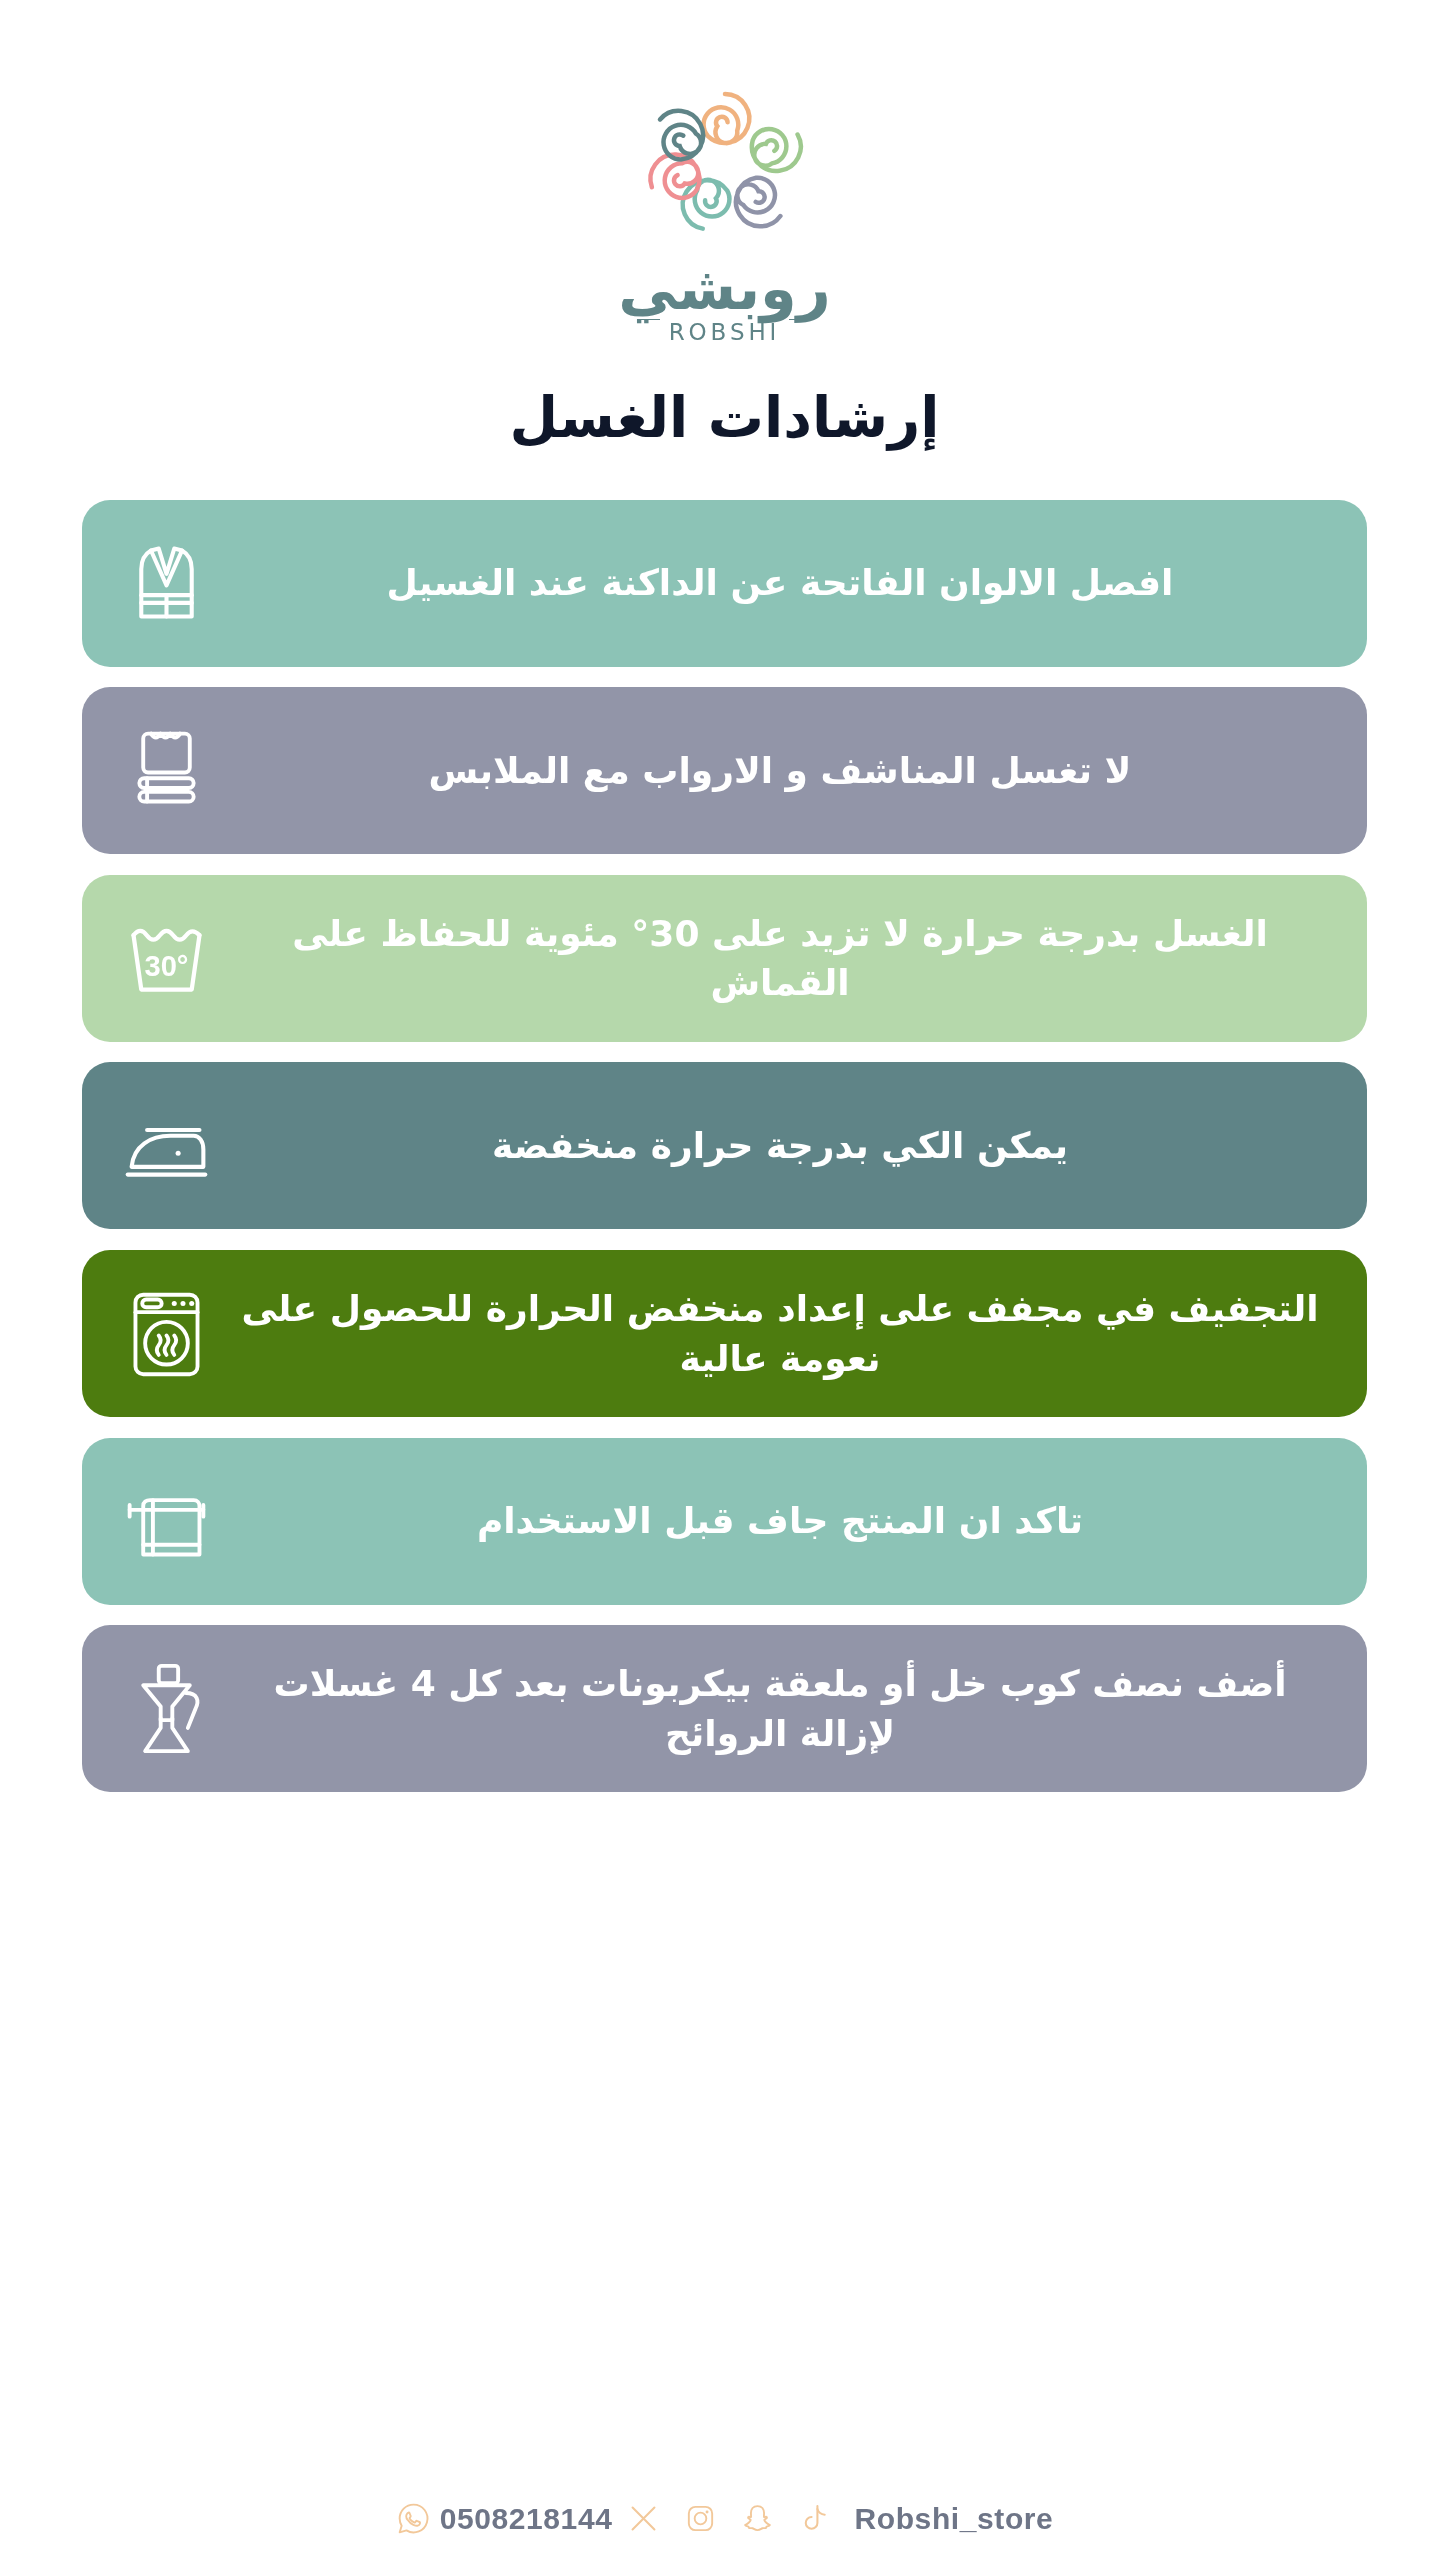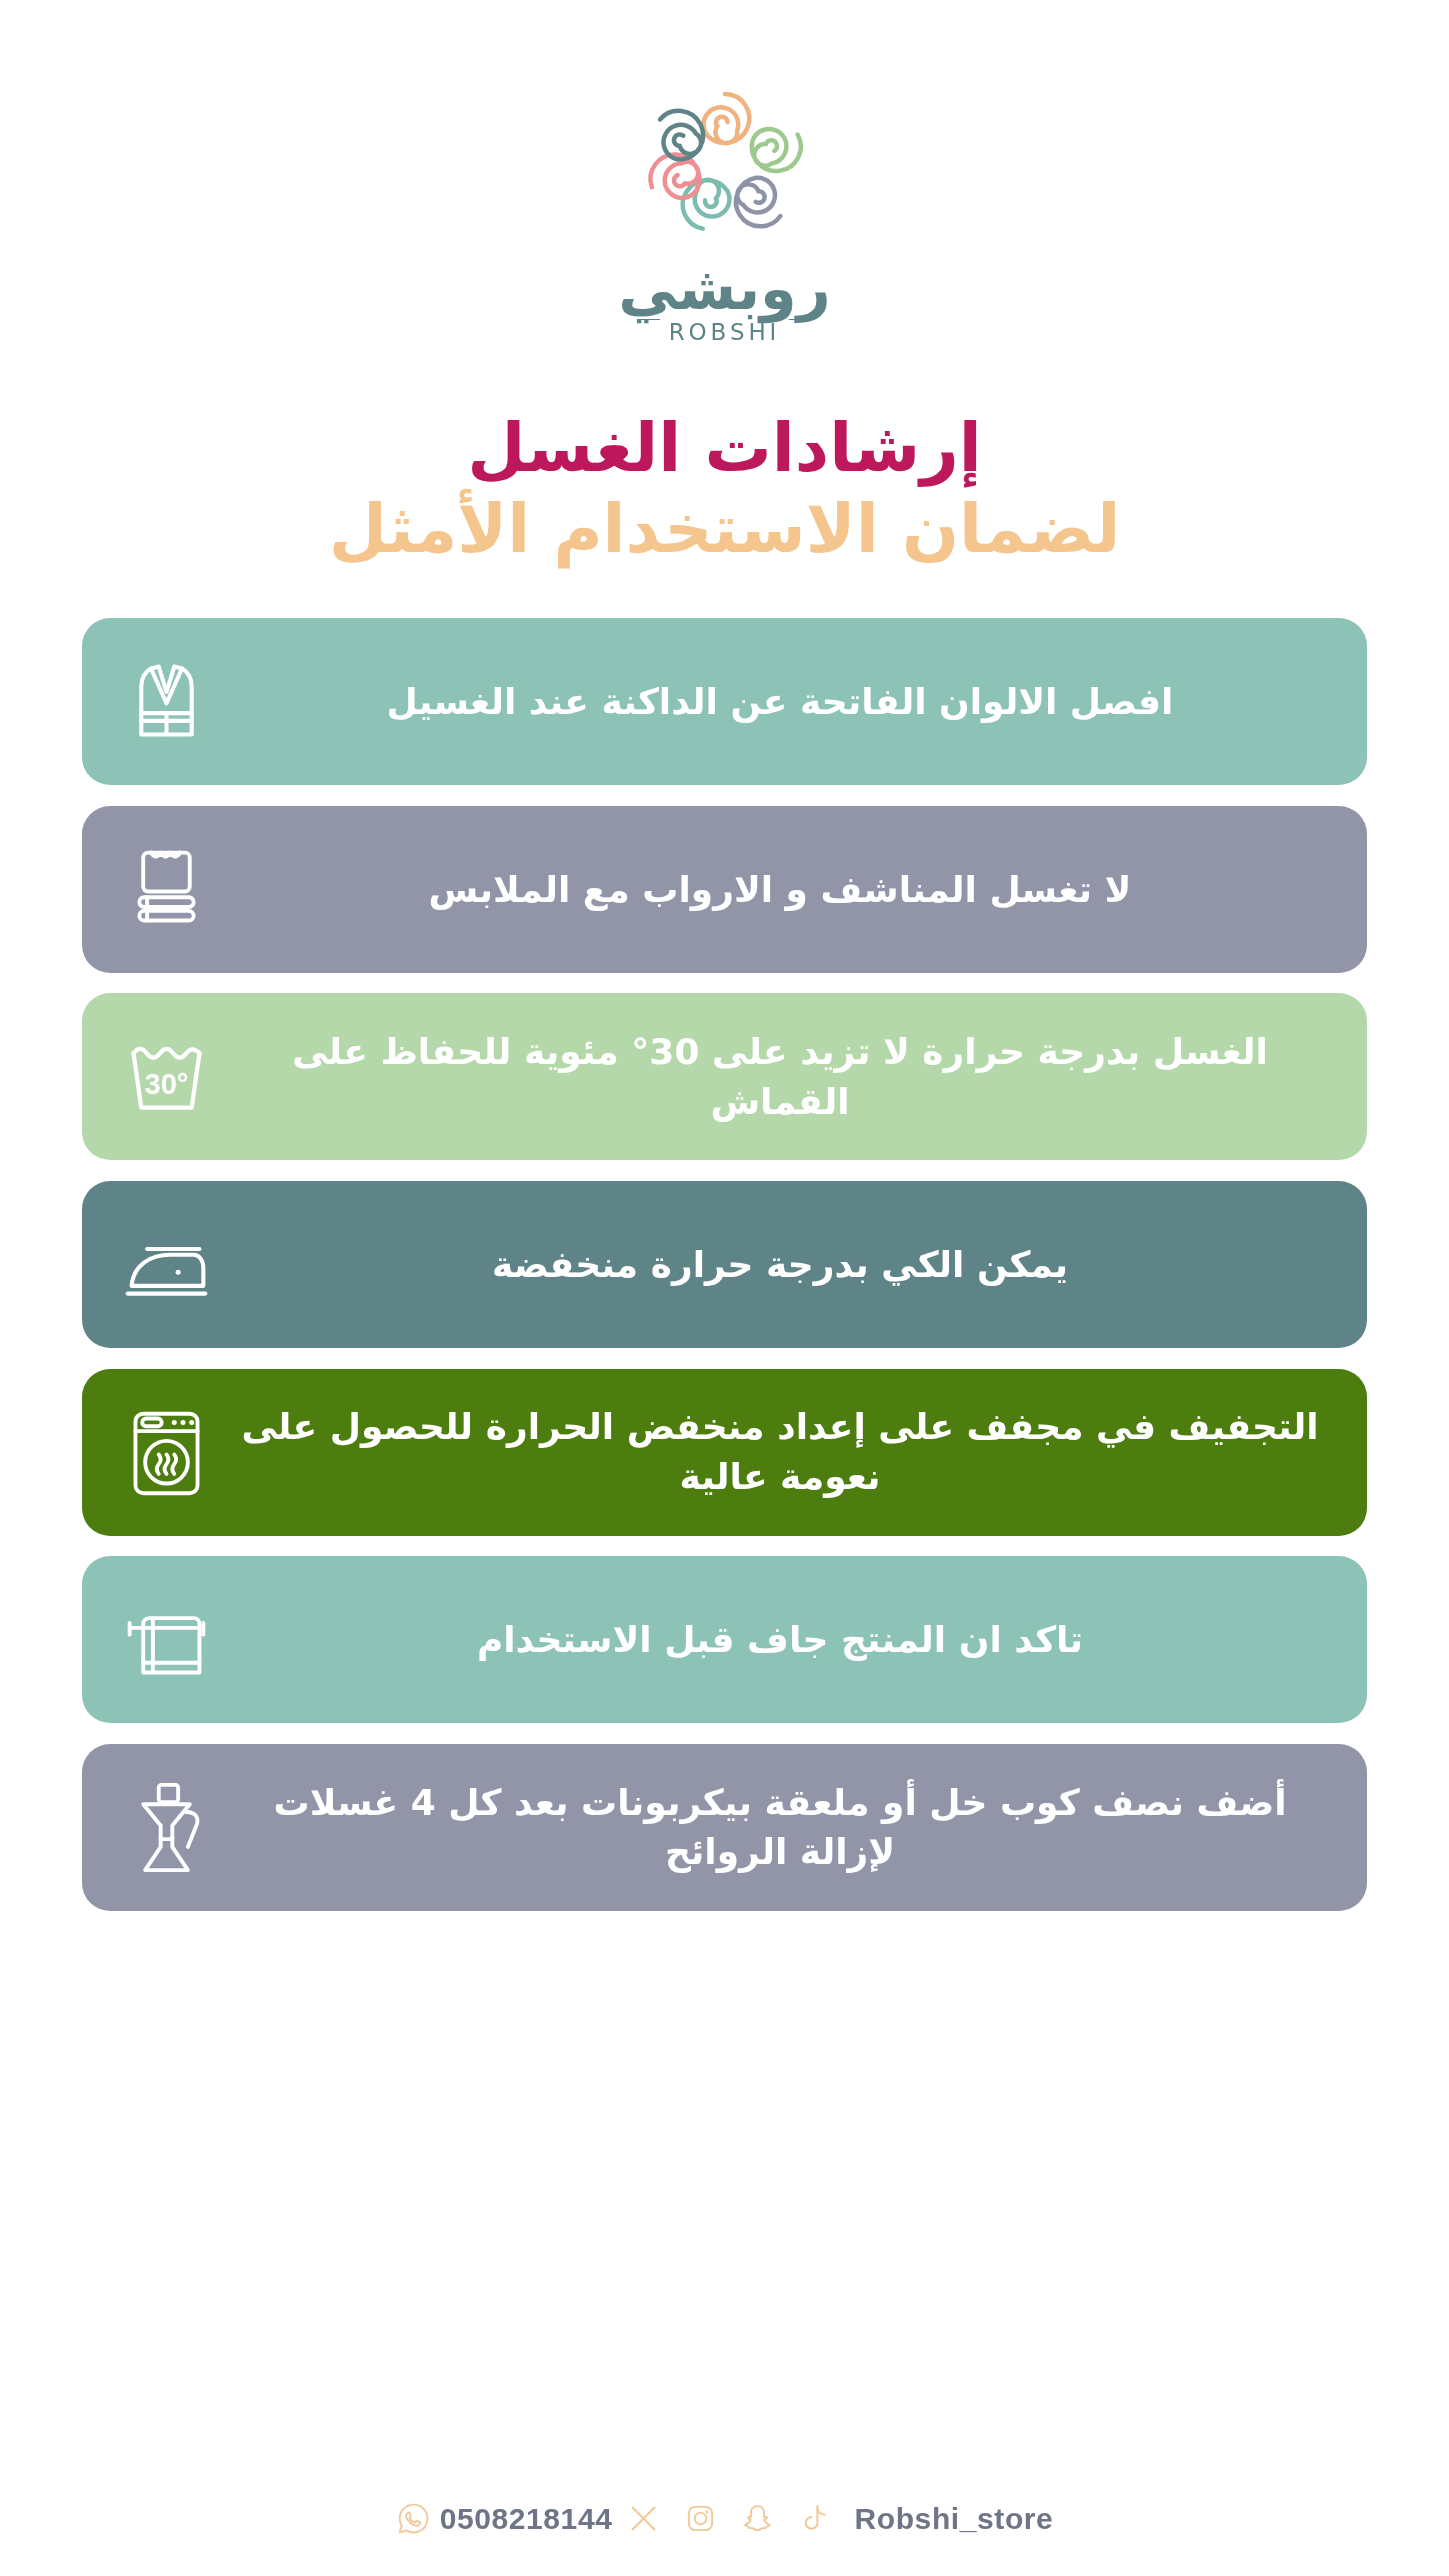--- a/index.html
+++ b/index.html
@@ -40,21 +40,21 @@
     display:inline-block; width:22px; height:1.9px; background:#5f8487;
   }
 
   
   .headline {
     margin-top:40px;
     text-align:center; direction:rtl; line-height:1.18;
   }
   .headline .l1 {
     display:block;
-    font-size:67px; font-weight:800; color:#be185d;margin-top:24px;
+    font-size:56px; font-weight:800; color:#0f172a;
   }
   .headline .l2 {
     display:block;
     font-size:67px; font-weight:800; color:#f5c58e;
     margin-top:2.6px;
   }
 
   
   .cards {
     margin-top:49px;
@@ -139,21 +139,20 @@
     <div class="logo-name">روبشي</div>
     <div class="logo-latin">
       <span class="dash"></span>
       <span>ROBSHI</span>
       <span class="dash"></span>
     </div>
   </div>
 
   <div class="headline">
     <span class="l1">إرشادات الغسل</span>
-    <span class="l2">لضمان الاستخدام الأمثل</span>
   </div>
 
   <div class="cards">
 
     <div class="card" style="background: rgb(140, 195, 182);">
       <div class="card-text">افصل الالوان الفاتحة عن الداكنة عند الغسيل</div>
       <div class="card-icon">
         <svg viewBox="0 0 100 100" fill="none" stroke="#fff" stroke-width="4.2" stroke-linecap="round" stroke-linejoin="round">
           <path d="M34 16 C27 20 24 27 24 35 L24 84 L76 84 L76 35 C76 27 73 20 66 16"></path>
           <path d="M34 16 L50 52 L66 16 L58 14 L50 40 L42 14 Z"></path>

